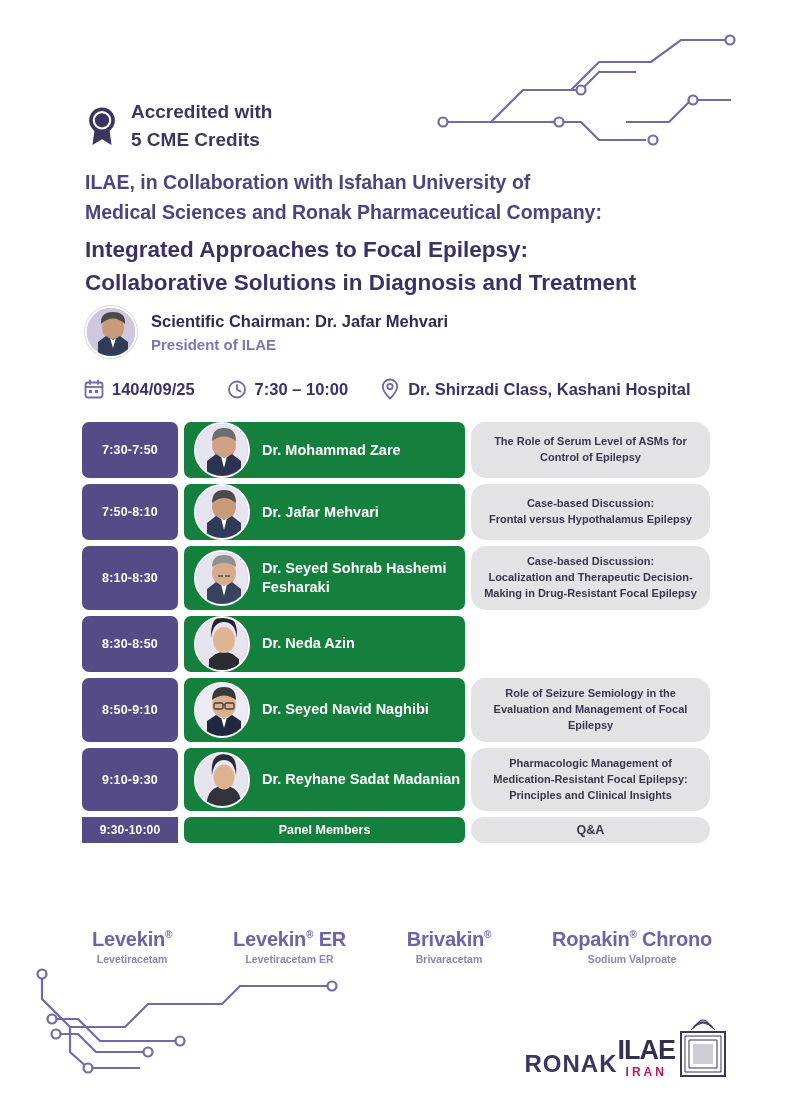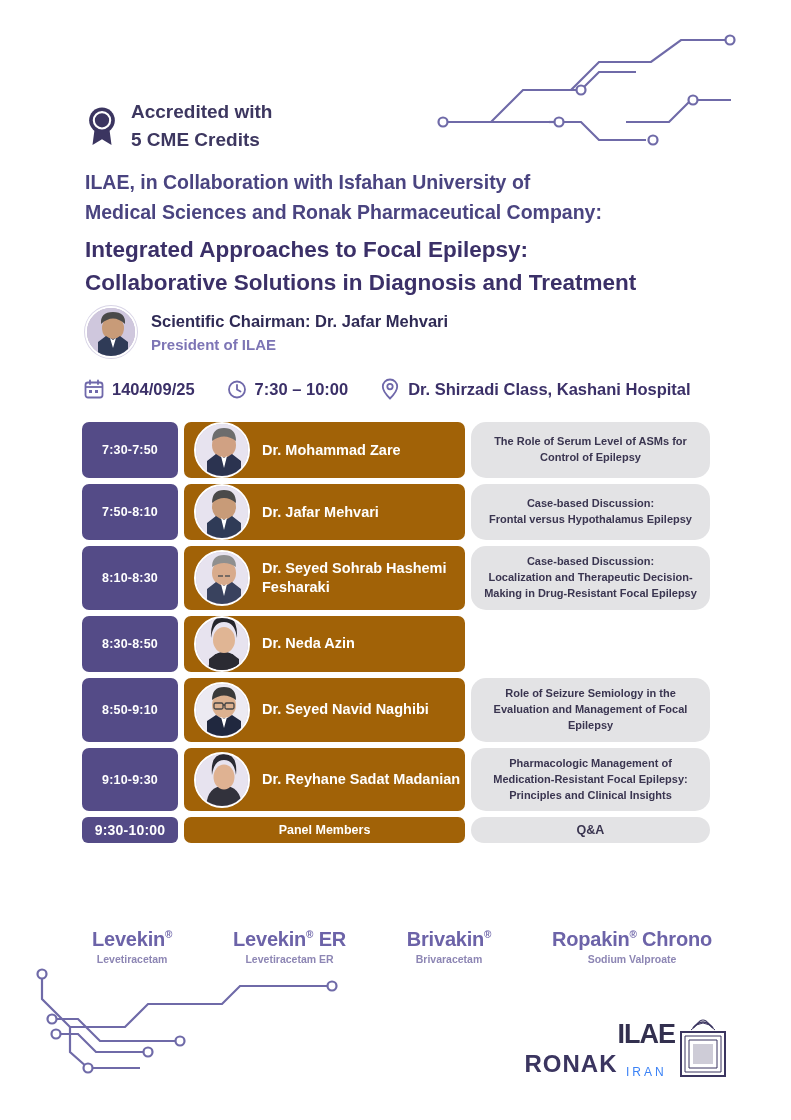--- a/index.html
+++ b/index.html
@@ -117,21 +117,21 @@
     display: flex;
     align-items: center;
     justify-content: center;
     font-size: 12.5px;
     font-weight: 700;
     letter-spacing: .2px;
   }
   .cell-speaker {
     width: 281px;
     flex: 0 0 281px;
-    background: #a16207;
+    background: #15803d;
     border-radius: 7px;
     display: flex;
     align-items: center;
     padding-left: 10px;
     gap: 12px;
     color: #fff;
   }
   .spk-photo {
     width: 56px; height: 56px; border-radius: 50%;
     border: 2px solid #fff;
@@ -153,21 +153,21 @@
     display: flex;
     align-items: center;
     justify-content: center;
     text-align: center;
     padding: 8px 12px;
     font-size: 11px;
     line-height: 1.45;
     color: #3a3550;
     font-weight: 600;
   }
-  .row.panel .cell-time { border-radius: 6px; font-size: 14px; }
+  .row.panel .cell-time { border-radius: 0; font-size: 12px; }
   .row.panel .cell-speaker {
     justify-content: center;
     padding-left: 0;
     font-size: 12.5px;
     font-weight: 700;
   }
   .row.panel .cell-topic { font-weight: 700; font-size: 12.5px; }
 
   
   .brands {
@@ -215,22 +215,23 @@
   }
   .logo-ilae .big {
     font-size: 27px;
     font-weight: 700;
     letter-spacing: -1px;
     color: #33304f;
   }
   .logo-ilae .small {
     font-size: 12px;
     letter-spacing: 3px;
-    color: #3b82f6;
-    margin-top: 18px;
+    color: #be185d;
+    margin-top: 2px;
+    font-weight: bold;
   }
   .logo-uni { width: 56px; height: 64px; }
 </style>
 </head>
 <body>
 
 <div class="page">
 
   <svg class="circuit-top" width="320" height="125" viewBox="0 0 320 125" fill="none">
     <g stroke="#6f6aa8" stroke-width="2.2" fill="none">

